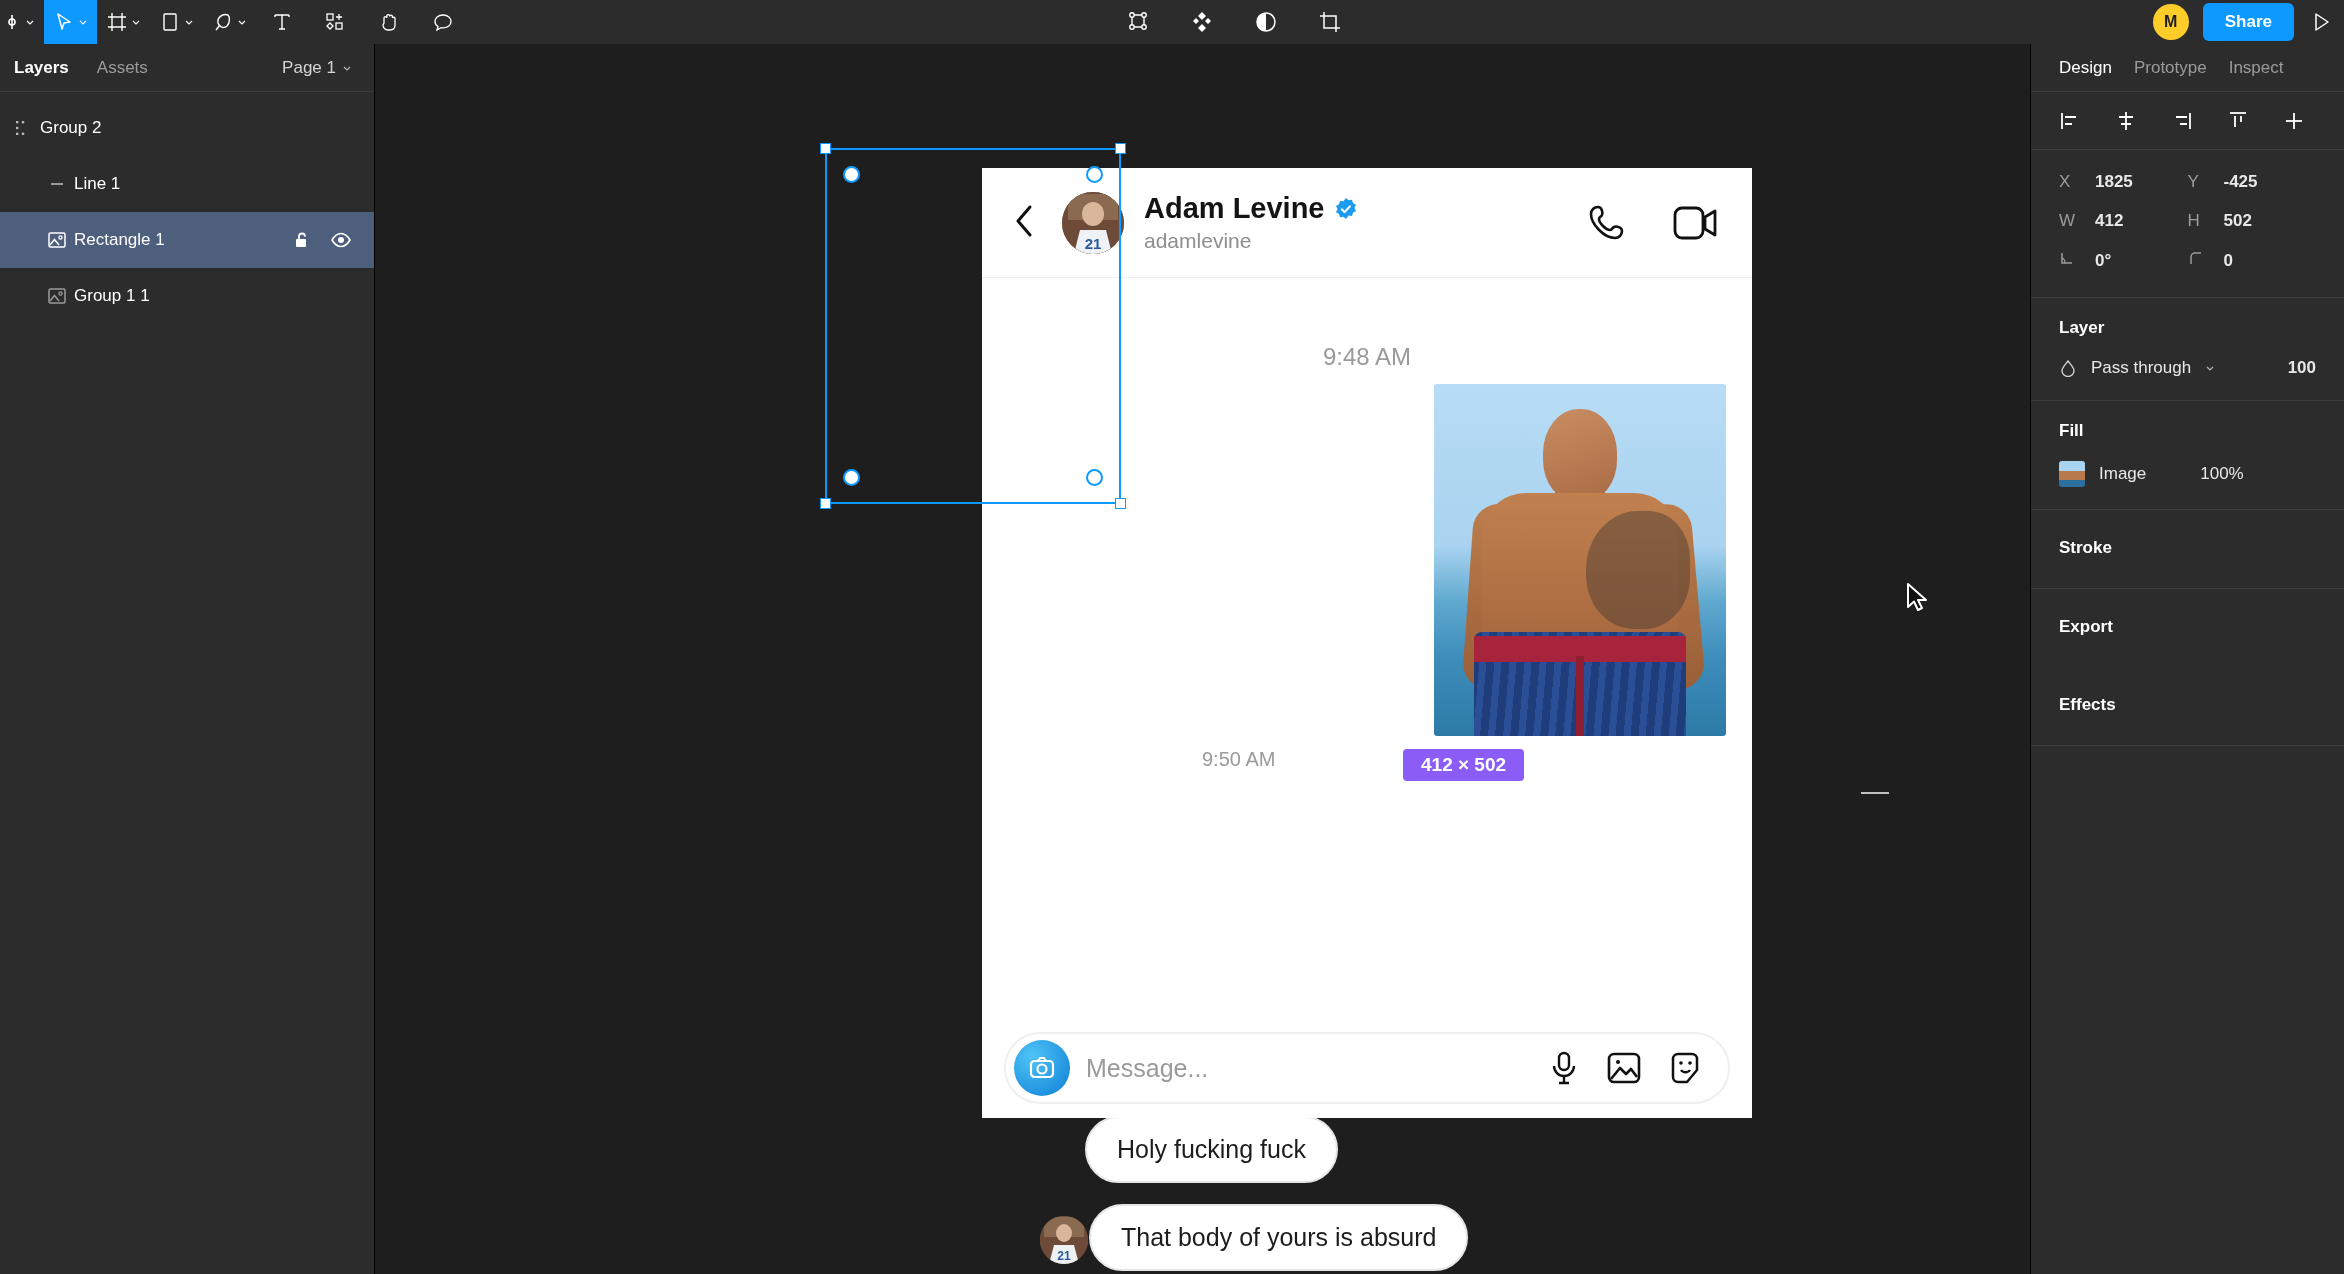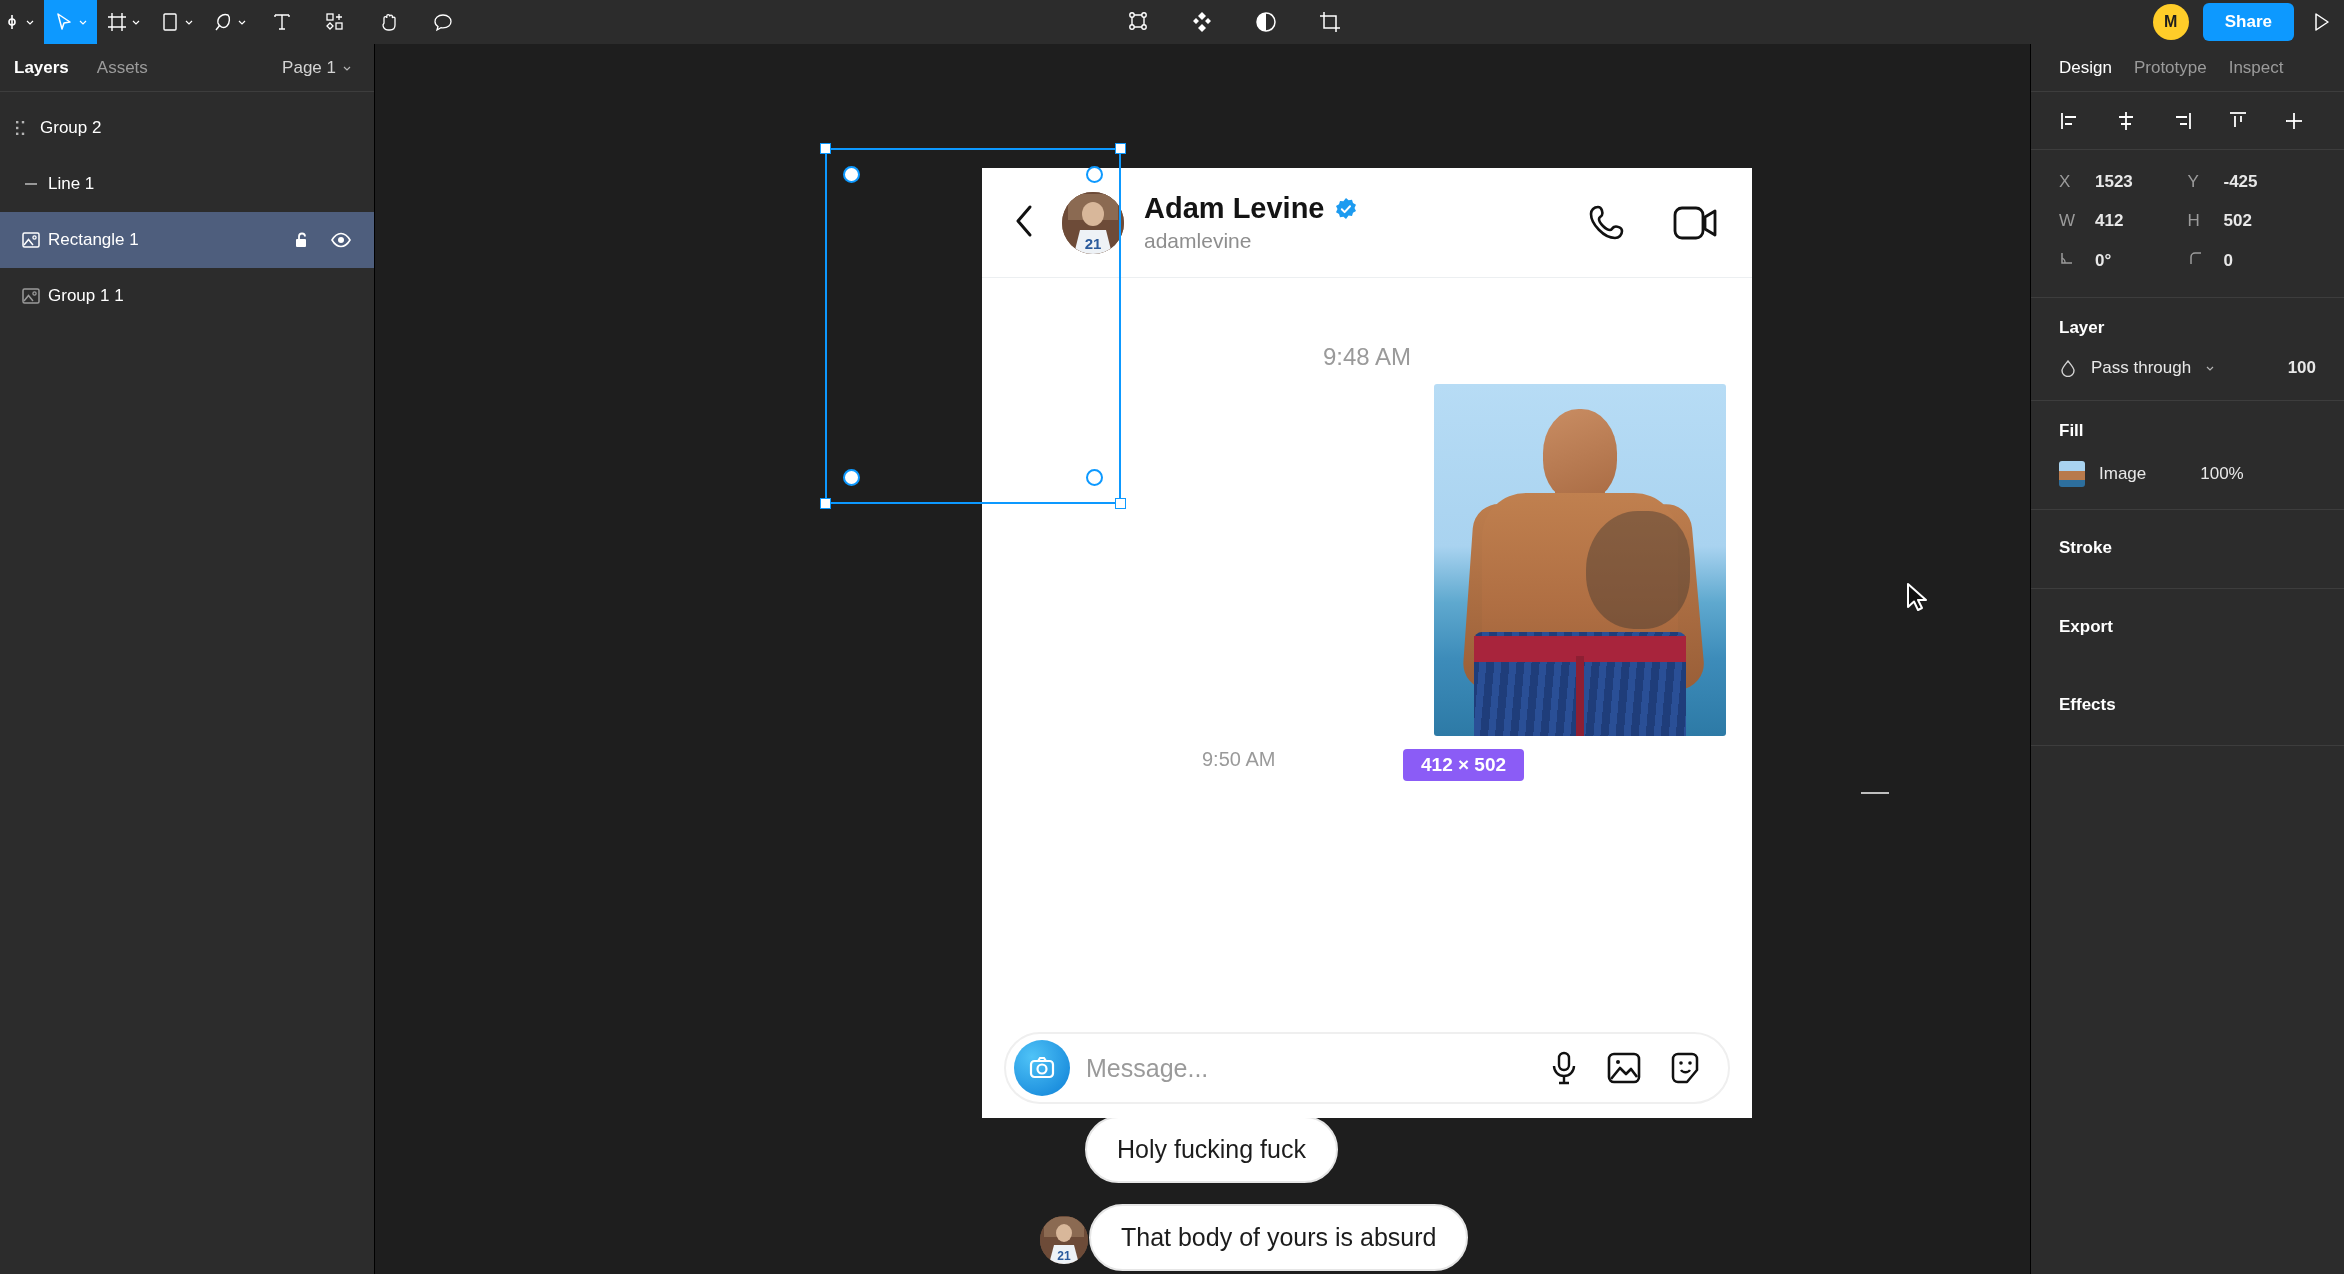--- a/index.html
+++ b/index.html
@@ -74,21 +74,21 @@
   }
   .layer-row.selected { background: #4e5e7d; }
   .layer-icon {
     width: 34px; display:flex; align-items:center; justify-content:center;
     flex: 0 0 34px;
   }
   .layer-name { font-size: 17px; color: #ffffff; white-space: nowrap; }
   .layer-actions {
     margin-left: auto; display: flex; align-items: center; gap: 18px;
   }
-  .indent-1 { padding-left: 14px; }
+  .indent-1 { padding-left: 40px; }
 
   
   #canvas {
     position: absolute; left: 375px; top: 44px;
     width: 1655px; height: 1230px;
     background: #1e1e1e;
     overflow: hidden;
   }
 
   
@@ -623,21 +623,21 @@
     <svg class="align-btn" width="22" height="22" viewBox="0 0 22 22">
       <path d="M3 11 H19" stroke="#fff" stroke-width="1.8"></path>
         <path d="M11 3 V19" stroke="#fff" stroke-width="1.8"></path>
     </svg>
   </div>
 
   <div id="xywh">
     <div class="prop-row">
       <span class="prop-cell">
         <span class="prop-label">X</span>
-        <span class="prop-val">1523</span>
+        <span class="prop-val">1825</span>
       </span>
       <span class="prop-cell">
         <span class="prop-label">Y</span>
         <span class="prop-val">-425</span>
       </span>
     </div>
     <div class="prop-row">
       <span class="prop-cell">
         <span class="prop-label">W</span>
         <span class="prop-val">412</span>

